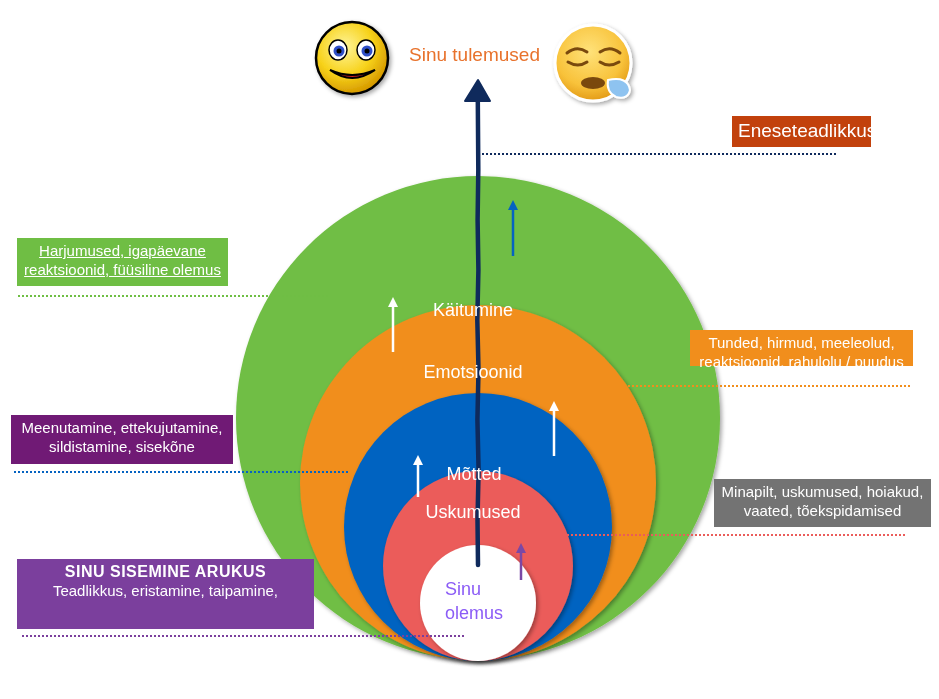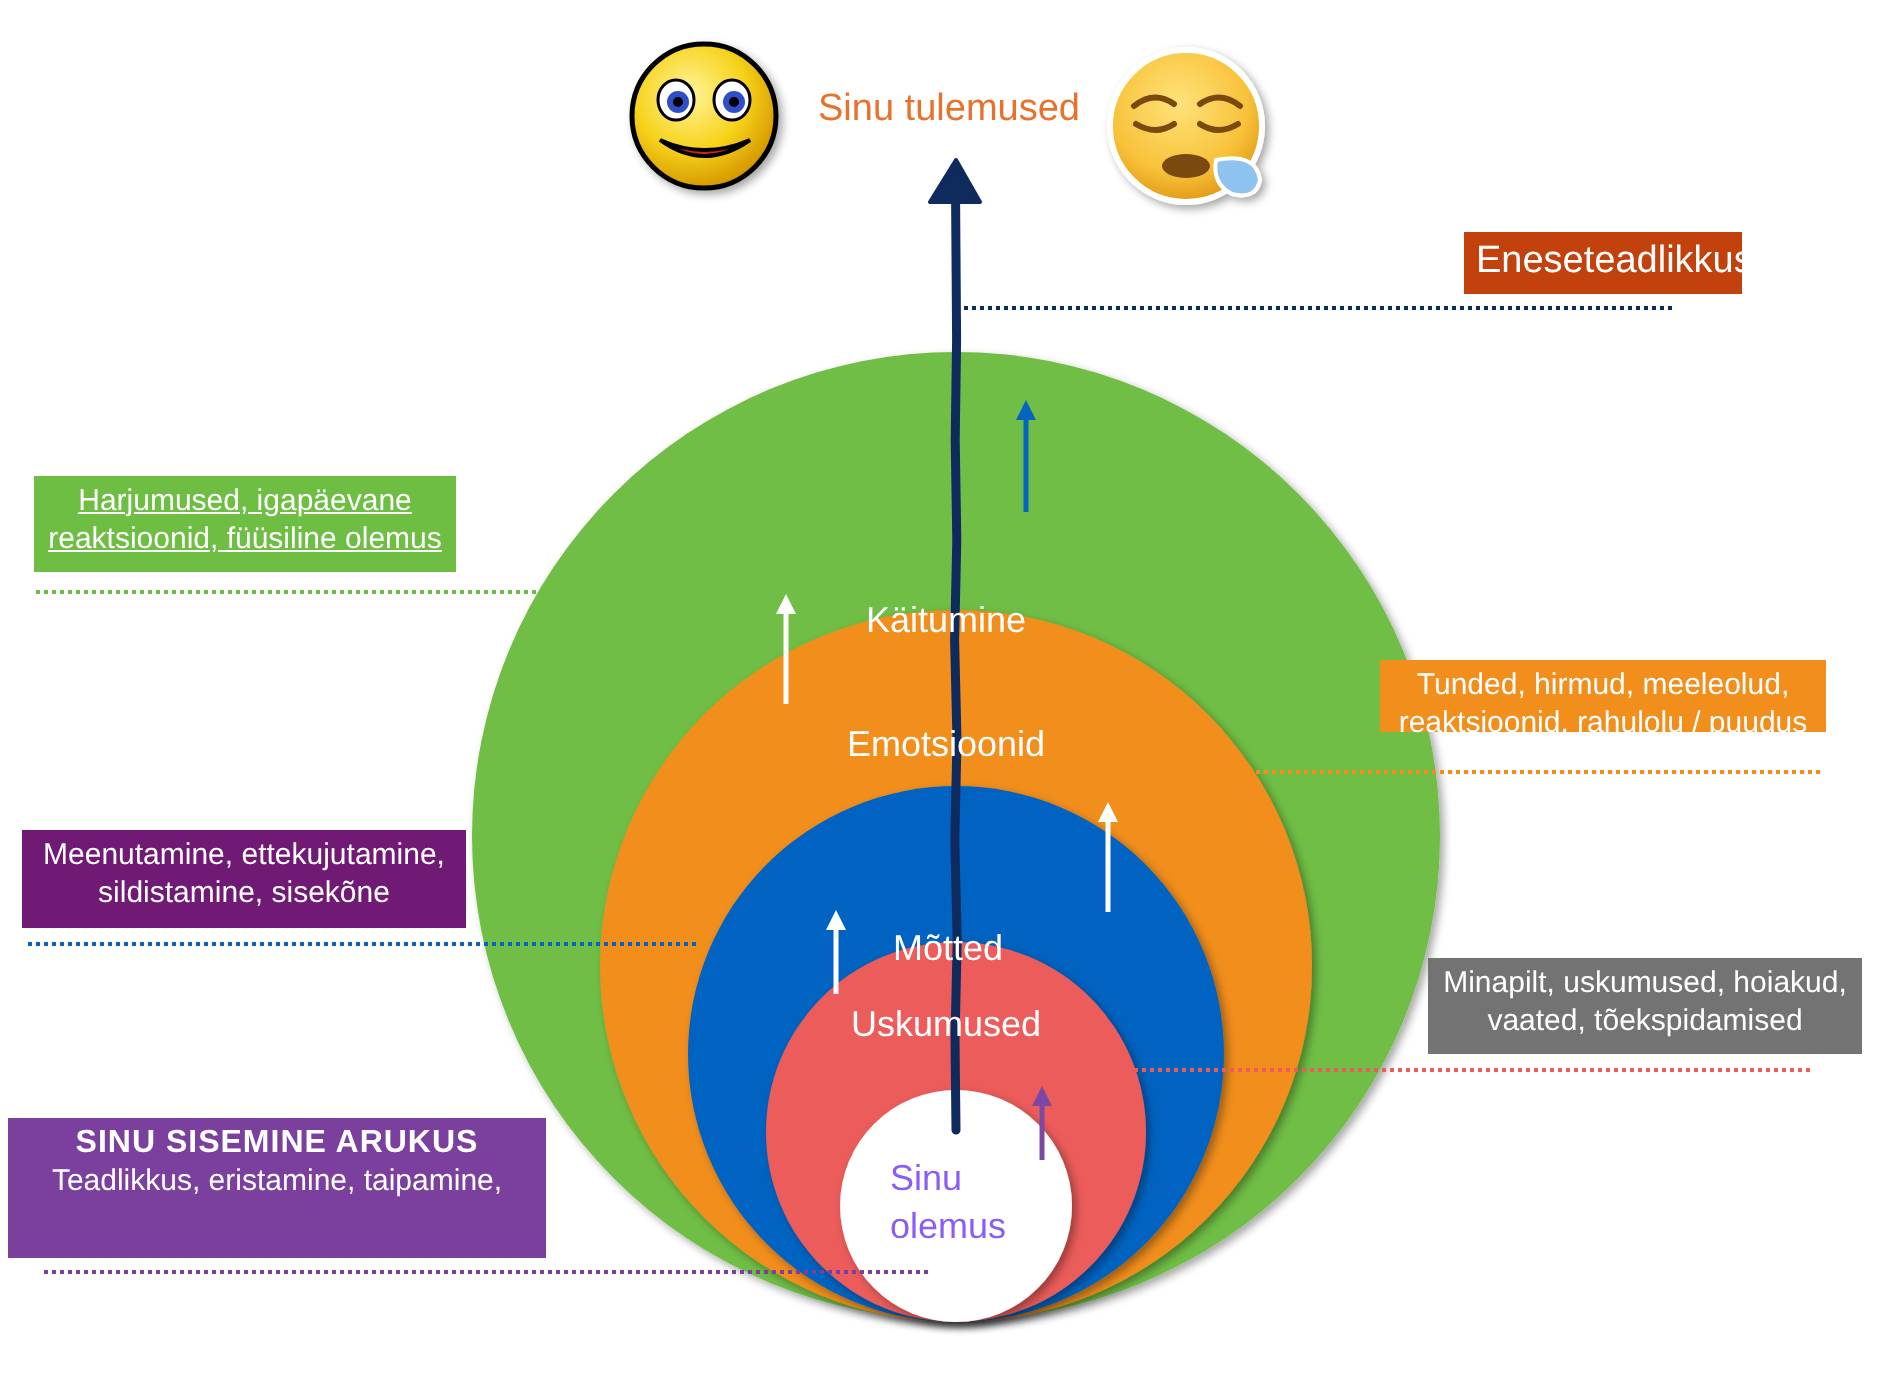--- a/index.html
+++ b/index.html
@@ -122,16 +122,16 @@
 <div class="label-box" style="left:11px; top:415px; width:222px; height:49px; background:#701a75;">
   <span class="line">Meenutamine, ettekujutamine,</span>
   <span class="line">sildistamine, sisekõne</span>
 </div>
 
 <div class="label-box" style="left:714px; top:479px; width:217px; height:48px; background:#737373;">
   <span class="line">Minapilt, uskumused, hoiakud,</span>
   <span class="line">vaated, tõekspidamised</span>
 </div>
 
-<div class="label-box" style="left:4px; top:559px; width:269px; height:70px; background:#7b3f9d;">
+<div class="label-box" style="left:17px; top:559px; width:297px; height:70px; background:#7b3f9d;">
   <span class="line" style="font-weight:bold; font-size:16px; letter-spacing:0.5px;">SINU SISEMINE ARUKUS</span>
   <span class="line">Teadlikkus, eristamine, taipamine,</span>
 </div>
 
 </body></html>

